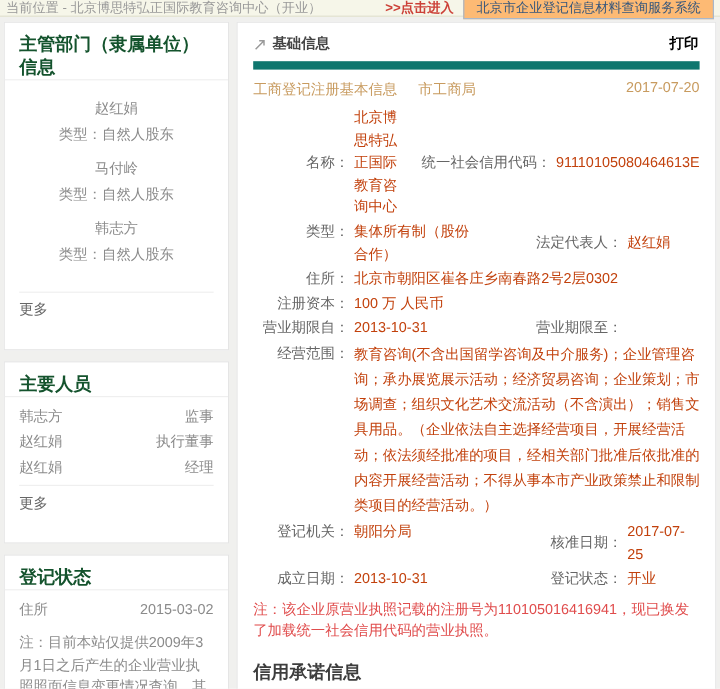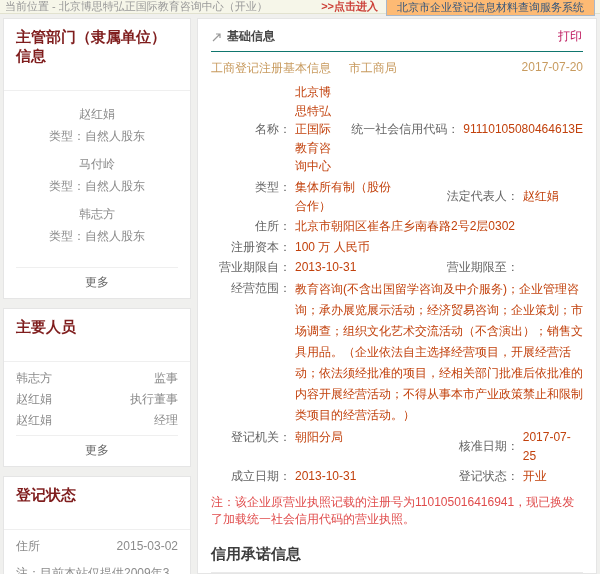--- a/index.html
+++ b/index.html
@@ -24,41 +24,41 @@
   .sys-btn {
     font-size:11px; color:#35567c; background:#fdba74;
     border:1px solid #a9b7c9; padding:1px 10px; line-height:14px;
     cursor:pointer; white-space:nowrap;
   }
   
   .cols { display:flex; align-items:flex-start; gap:6px; padding:4px 3px 0; }
   .sidebar { width:188px; flex:none; display:flex; flex-direction:column; gap:9px; }
   .card { background:#fff; border:1px solid #e5e5e5; }
   .card-title {
-    font-size:15px; font-weight:bold; color:#7f1d1d;
-    padding:9px 12px 24px; border-bottom:1px solid #efefef;
+    font-size:15px; font-weight:bold; color:#14532d;
+    padding:9px 12px 0; border-bottom:1px solid #efefef;
   }
   .side-center { text-align:center; color:#8b8b8b; padding:12px 0 10px; }
   .side-center div { line-height:22px; }
   .side-center .grp { margin-bottom:6px; }
   .more-row {
-    border-top:1px solid #efefef; margin:4px 12px 0; padding:6px 0 7px;
-    text-align:center; color:#666; cursor:pointer;
+    border-top:1px solid #efefef; margin:4px 12px 0; padding:6px 0 24px;
+    text-align:left; color:#666; cursor:pointer;
   }
   .kv-row { display:flex; justify-content:space-between; padding:2px 12px; color:#8b8b8b; line-height:17px; }
   .kv-pad { padding-top:8px; }
   .side-note { color:#8b8b8b; padding:7px 12px 2px; line-height:1.55; }
   
   .main { flex:1; background:#fff; border:1px solid #e5e5e5; padding:7px 13px 0; }
   .main-header {
     display:flex; justify-content:space-between; align-items:center;
-    border-bottom:1px solid #0f766e; padding:2px 1px 6px;gap:48px;
+    border-bottom:7px solid #0f766e; padding:2px 1px 6px;gap:48px;
   }
   .main-header .t { font-weight:bold; color:#444; font-size:12px; display:flex; align-items:center; gap:5px; }
-  .print-link { color:#be185d; cursor:pointer; }
+  .print-link { color:#000000; cursor:pointer;font-weight:bold; }
   .meta-row { display:flex; color:#c89b5f; padding:8px 0 5px; }
   .meta-row .m1 { width:37%; }
   .meta-row .m2 { flex:1; }
   .meta-row .m3 { text-align:right; }
   .field-row { display:flex; line-height:1.55; padding:1px 0; }
   .fr-left { display:flex; width:51%; }
   .fr-right { display:flex; flex:1; align-items:center; }
   .flabel { width:80px; text-align:right; color:#666; flex:none; }
   .flabel2 { width:118px; text-align:right; color:#666; flex:none; }
   .fvalue { flex:1; color:#c2410c; padding-left:4px; }

